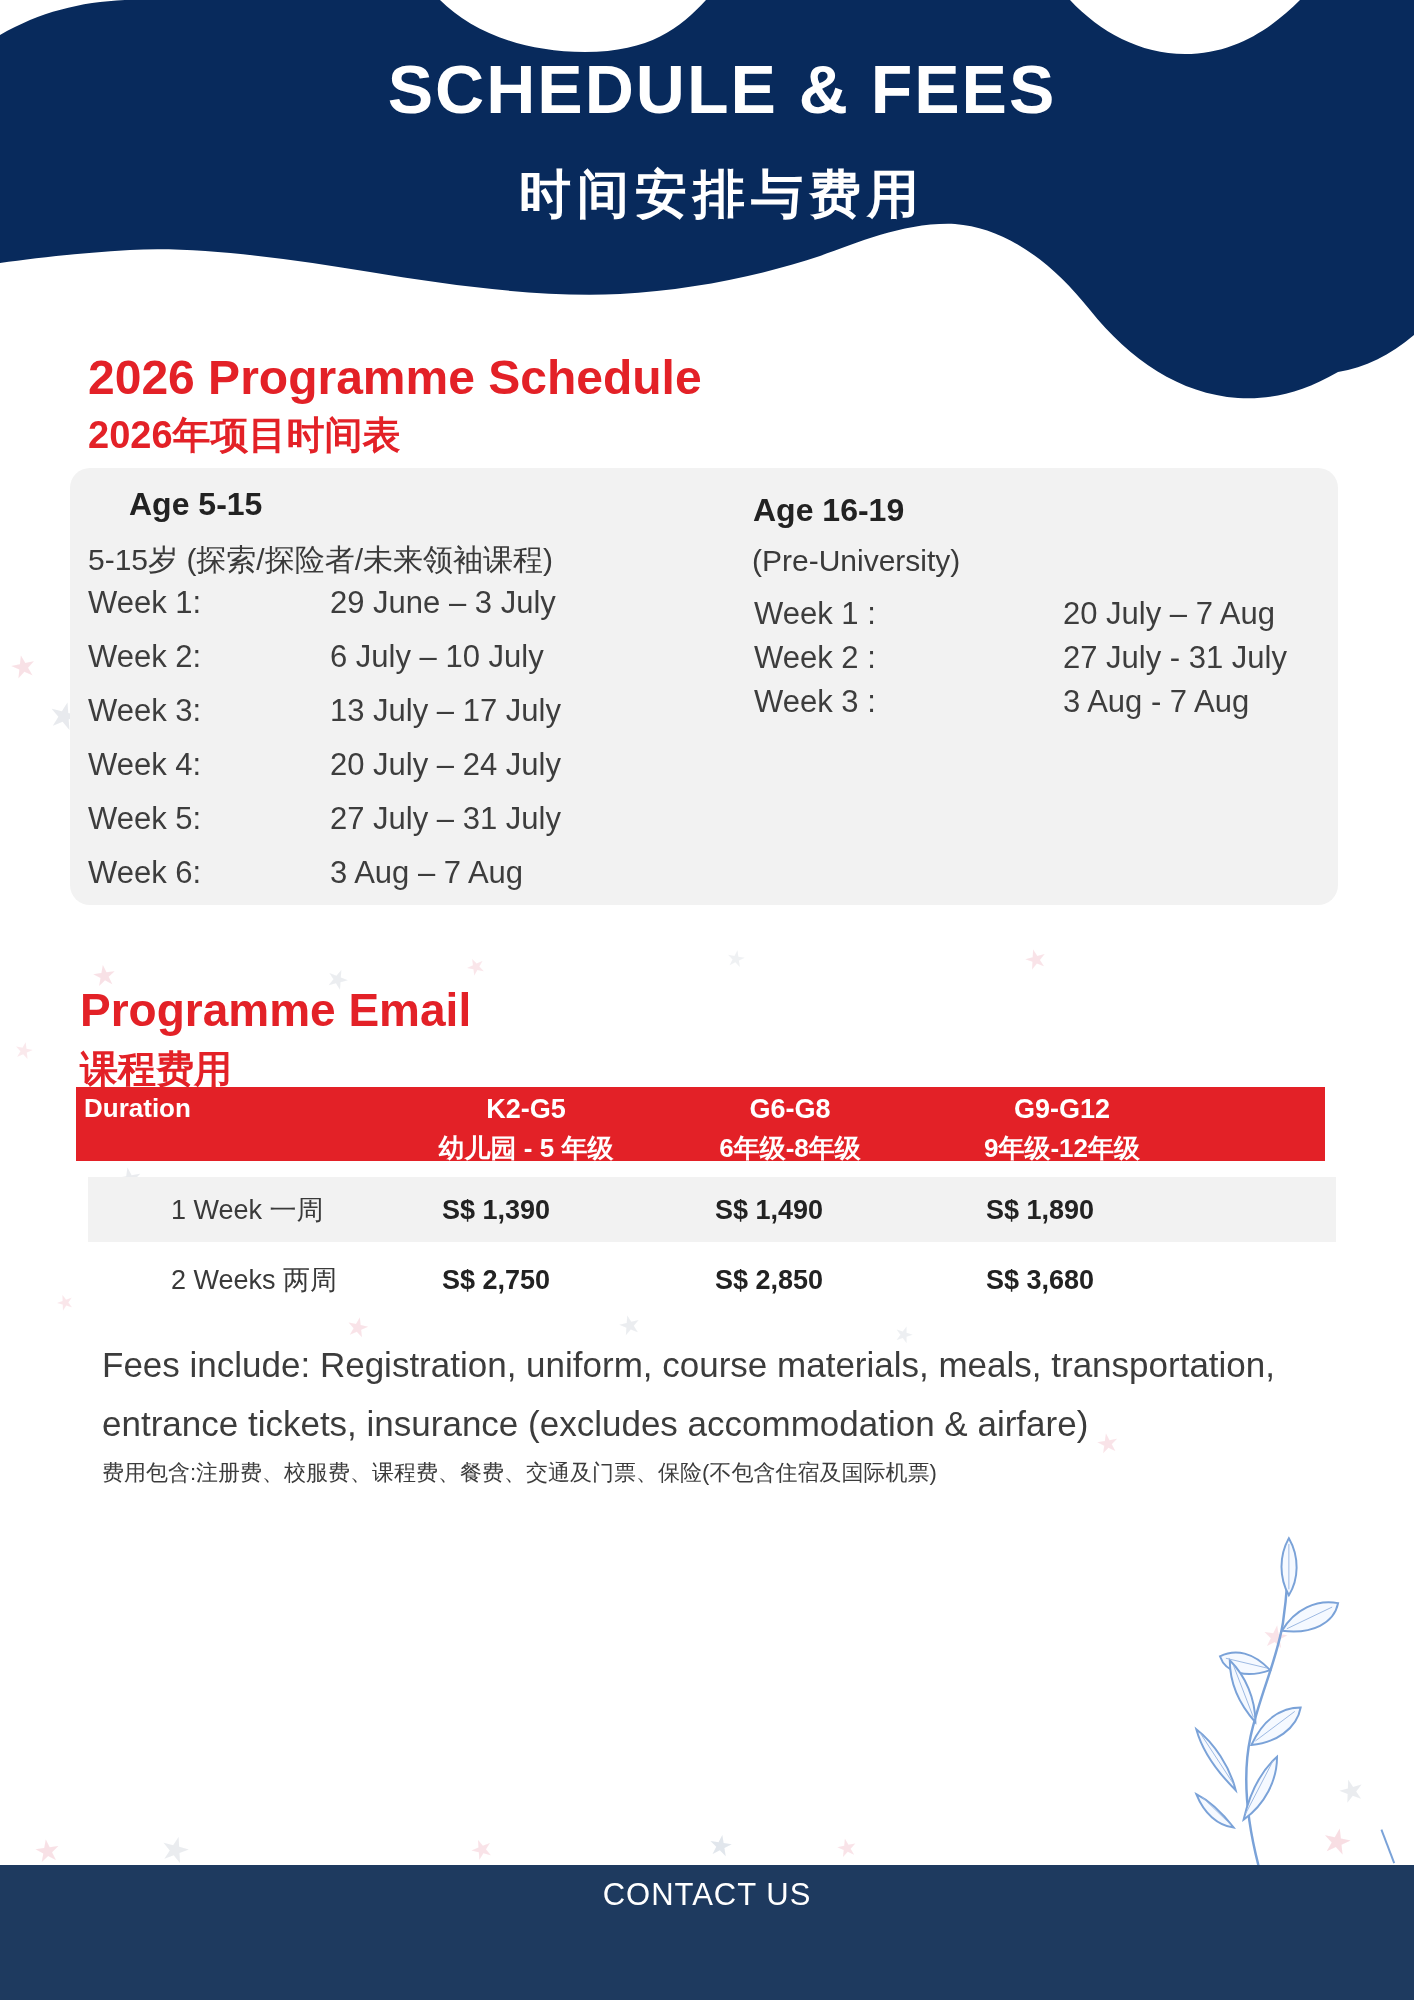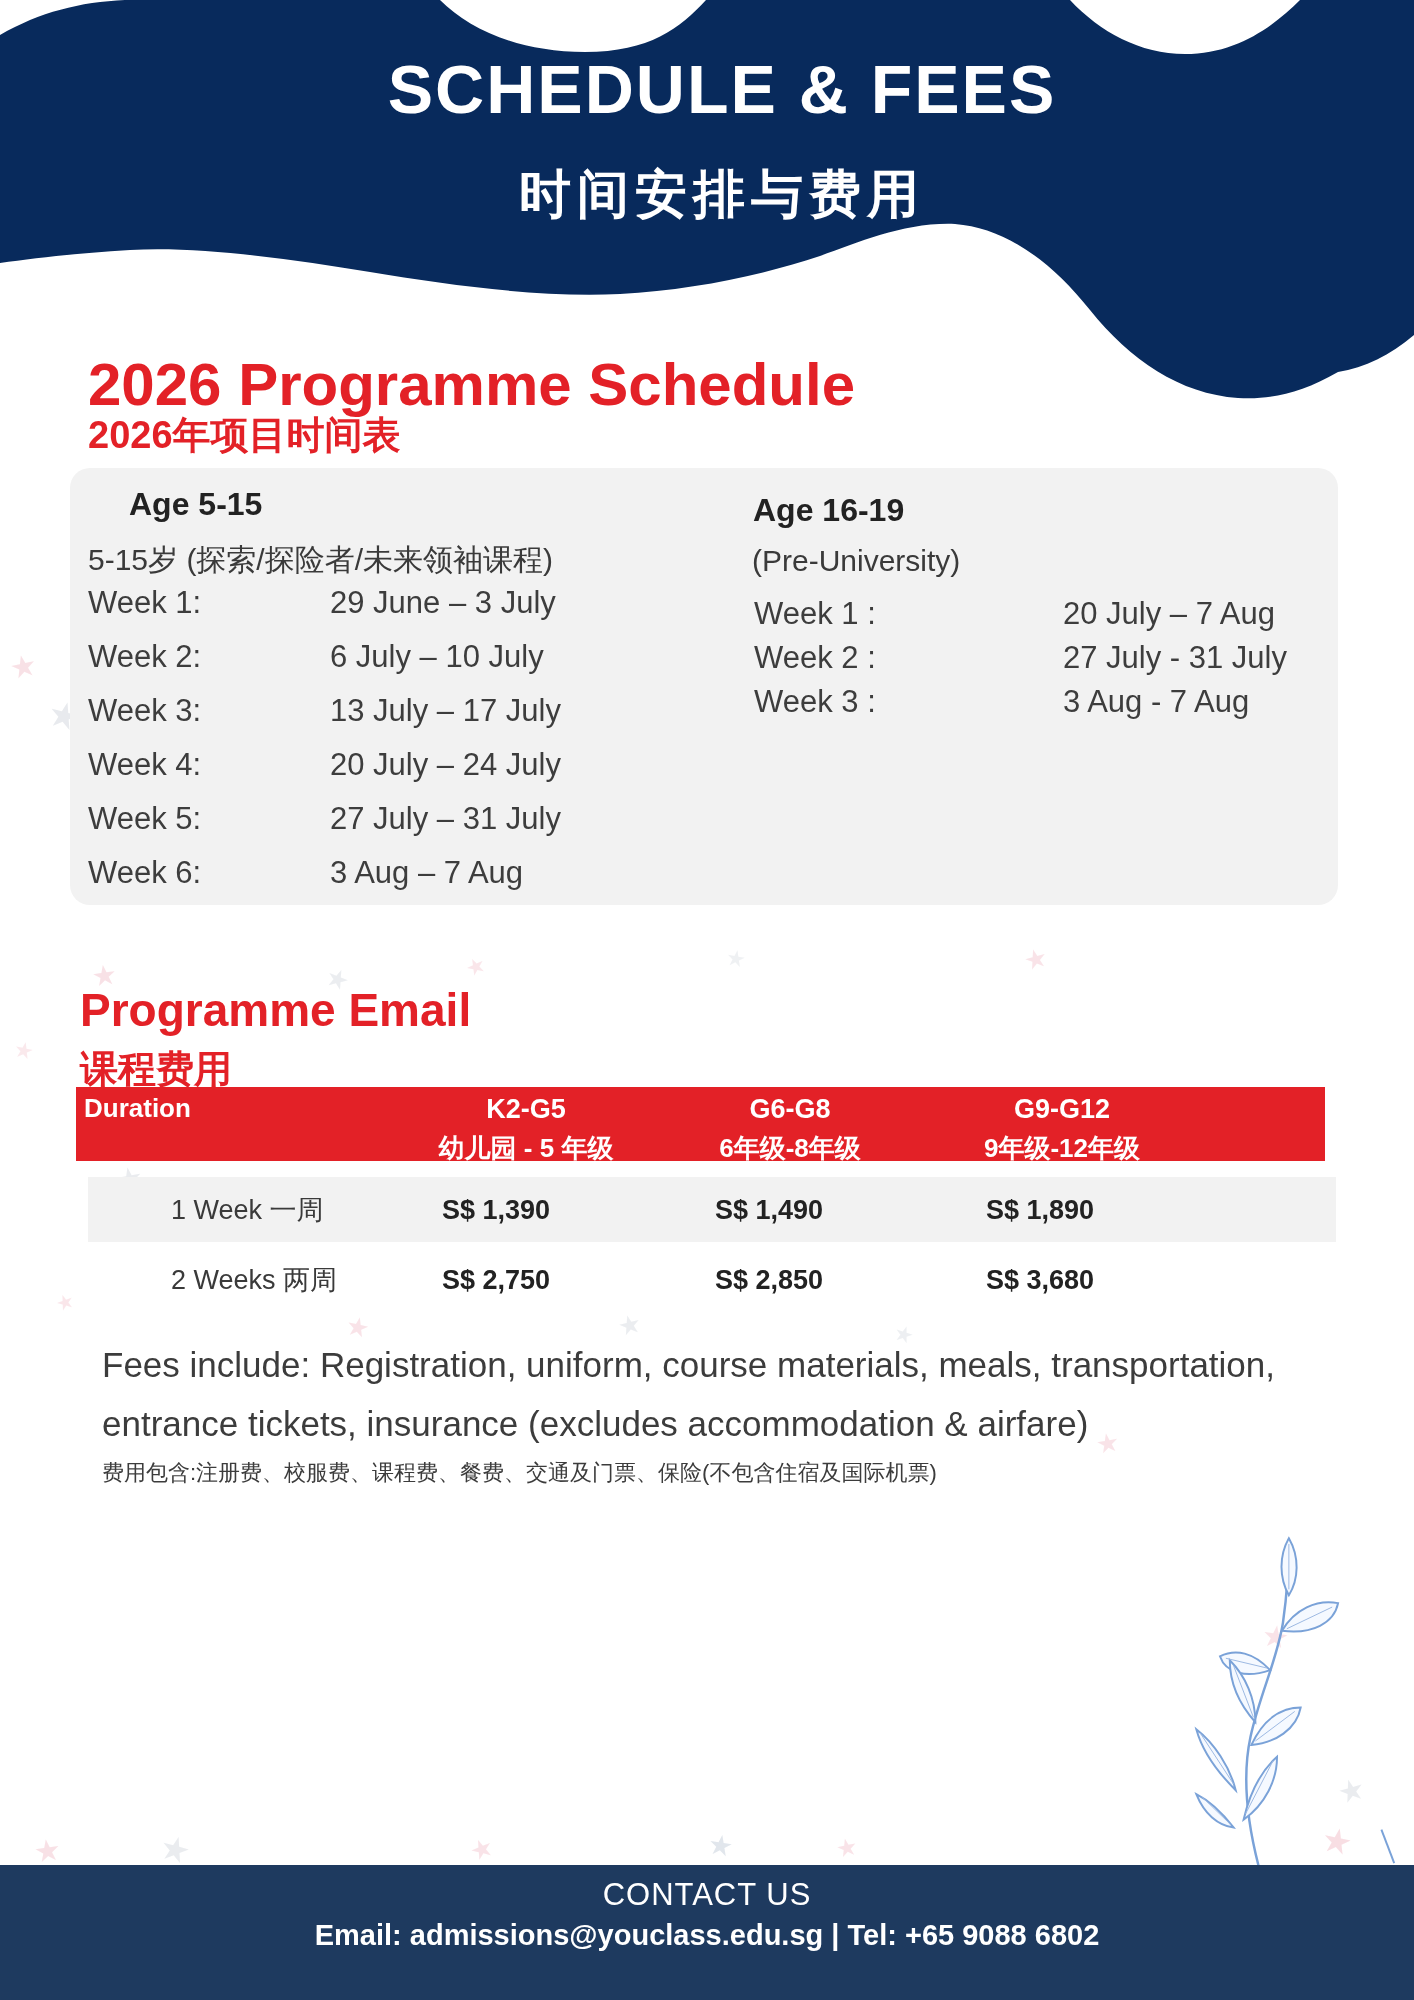--- a/index.html
+++ b/index.html
@@ -18,21 +18,21 @@
     position:absolute;top:50px;left:30px;width:1384px;
     text-align:center;color:#ffffff;font-size:68px;font-weight:bold;
     letter-spacing:2px;
   }
   .header-sub{
     position:absolute;top:160px;left:30px;width:1384px;
     text-align:center;color:#ffffff;font-size:52px;font-weight:bold;
     letter-spacing:6px;
   }
   
-  .h-en{position:absolute;color:#e32127;font-weight:bold;font-size:60px;white-space:nowrap;}
+  .h-en{position:absolute;color:#e32127;font-weight:bold;font-size:48px;white-space:nowrap;}
   .h-zh{position:absolute;color:#e32127;font-weight:bold;font-size:38px;white-space:nowrap;}
   .sched-en{left:88px;top:350px;}
   .sched-zh{left:88px;top:410px;}
   .fees-en{left:80px;top:983px;font-size:46px;}
   .fees-zh{left:80px;top:1044px;}
   
   .sched-box{
     position:absolute;left:70px;top:468px;width:1268px;height:437px;
     background:#f2f2f2;border-radius:20px;
   }
@@ -216,16 +216,15 @@
       <path d="M100,262 L140,232"></path>
       <path d="M78,306 L44,254"></path>
       <path d="M90,336 L118,282"></path>
       <path d="M75,347 L46,319"></path>
     </g>
     <path d="M228,352 L241,386" fill="none" stroke="#7aa2d8" stroke-width="2"></path>
   </svg>
 
   <div class="footer">
     <div class="footer-title">CONTACT US</div>
-    <div class="footer-contact">Email: admissions@youclass.edu.sg | Tel: +65 9088 6802</div>
   </div>
 
 </div>
 
 </body></html>

